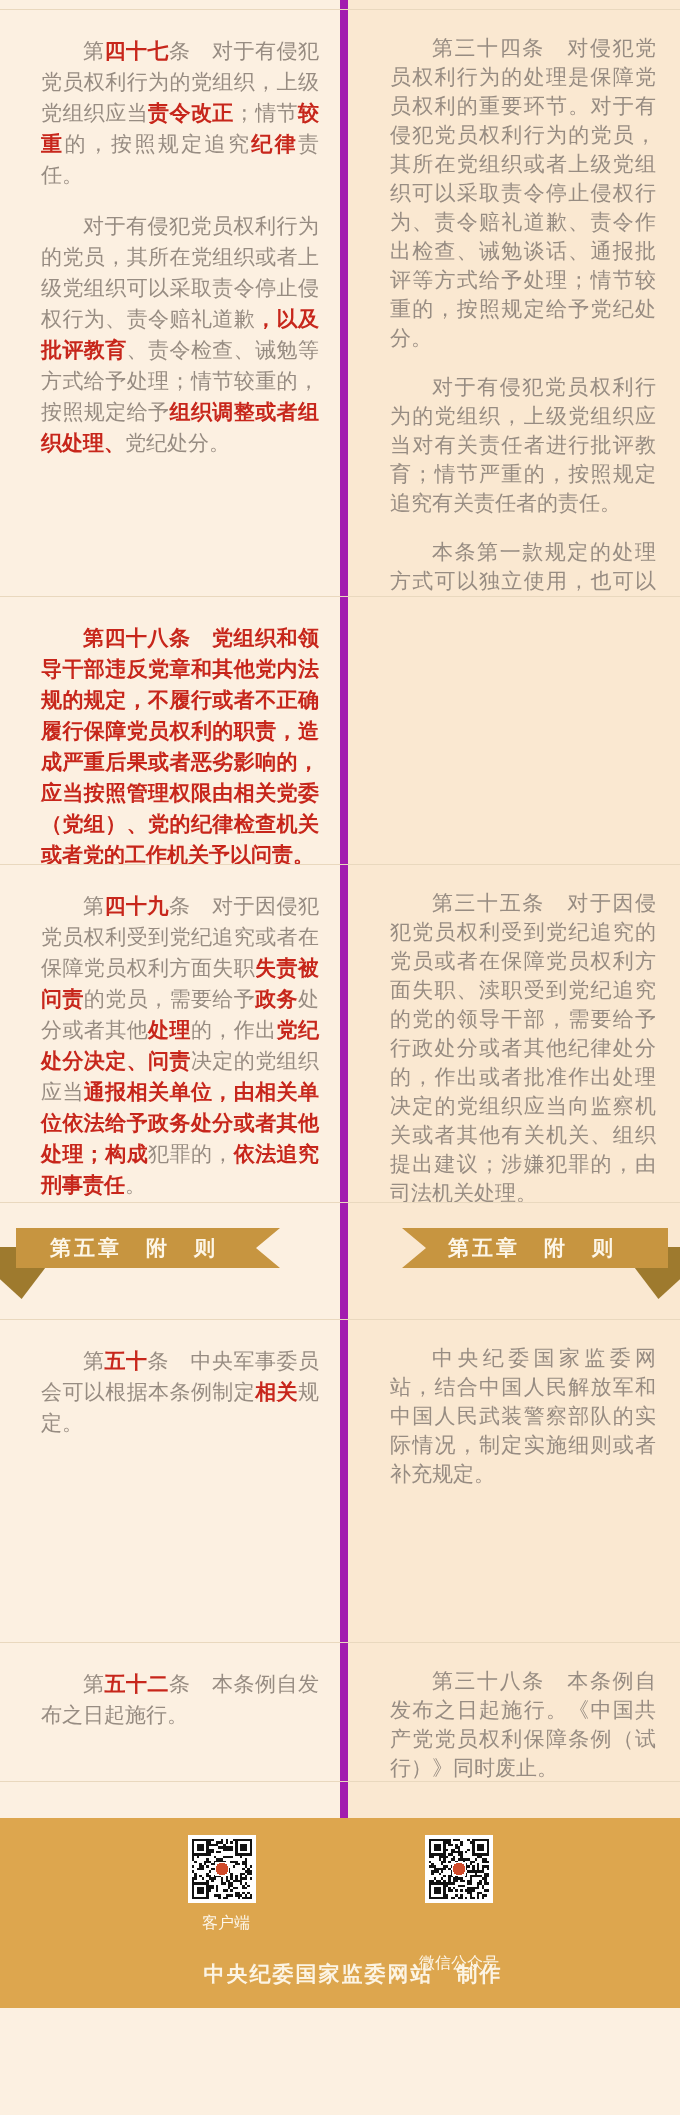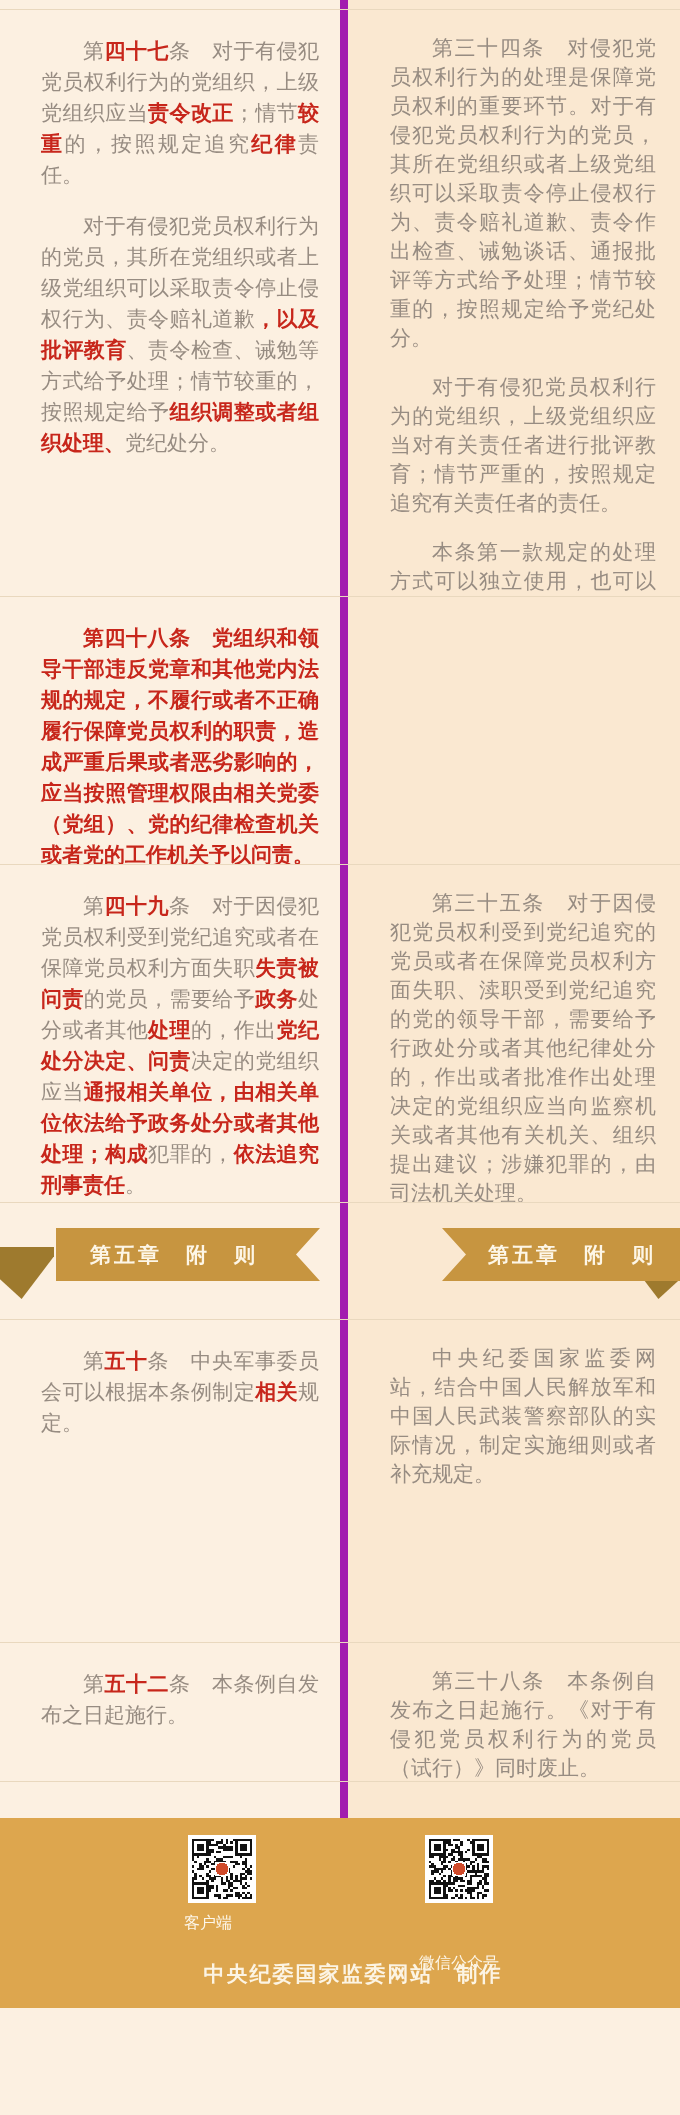--- a/index.html
+++ b/index.html
@@ -17,22 +17,22 @@
   .para{
     font-size:21px;line-height:31px;color:#978C82;
     text-align:justify;text-indent:2em;margin:0 0 20px 16px;
     word-break:break-all;
   }
   .cell.right .para{line-height:29px;}
   .para .red{color:#C7261B;font-weight:bold;}
   
   .banner-row .cell{padding:0;}
   .ribbon-body{
-    position:absolute;top:25px;height:53px;background:#C79540;z-index:2;
-    display:flex;align-items:center;margin-left:40px;
+    position:absolute;top:25px;height:40px;background:#C79540;z-index:2;
+    display:flex;align-items:center;
   }
   .ribbon-label{
     font-size:21px;font-weight:bold;color:#FDF6E7;letter-spacing:3px;white-space:nowrap;
   }
   .ribbon-left-body{left:16px;width:264px;clip-path:polygon(0 0,100% 0,calc(100% - 24px) 50%,100% 100%,0 100%);padding-left:34px;box-sizing:border-box;}
   .ribbon-right-body{left:402px;width:266px;clip-path:polygon(0 0,100% 0,100% 100%,0 100%,24px 50%);padding-left:46px;box-sizing:border-box;}
   .ribbon-fold{position:absolute;top:44px;width:54px;height:52px;background:#9E7A2E;z-index:1;}
   .ribbon-fold-left{left:0;clip-path:polygon(0 0,100% 0,100% 18%,40% 100%,0 62%);}
   .ribbon-fold-right{right:0;clip-path:polygon(0 0,100% 0,100% 62%,60% 100%,0 18%);}
   
@@ -40,21 +40,21 @@
   .qr{
     position:absolute;top:17px;width:68px;height:68px;background:#ffffff;
     padding:4px;box-sizing:border-box;
   }
   .qr svg{display:block;width:100%;height:100%;}
   .qr-client{left:188px;}
   .qr-wechat{left:425px;}
   .qr-label{
     position:absolute;top:95px;font-size:16px;color:#FDF7EA;text-align:center;
   }
-  .qr-label-client{left:144px;width:128px;}
+  .qr-label-client{left:162px;width:128px;}
   .qr-label-wechat{left:378px;width:162px;margin-top:40px;}
   .credit{
     position:absolute;top:142px;left:13px;width:100%;text-align:center;
     font-size:21px;font-weight:bold;color:#FCF4E4;letter-spacing:2px;
   }
 </style>
 </head>
 <body>
 
 <div class="page">
@@ -113,21 +113,21 @@
       <div class="para"><span>中央纪委国家监委网站，结合中国人民解放军和中国人民武装警察部队的实际情况，制定实施细则或者补充规定。</span></div>
     </div>
   </div>
 
 
   <div class="row" style="height:139px">
     <div class="cell left">
       <div class="para"><span>第</span><span class="red">五十二</span><span>条　本条例自发布之日起施行。</span></div>
     </div>
     <div class="cell right">
-      <div class="para"><span>第三十八条　本条例自发布之日起施行。《对于有侵犯党员权利行为的党员（试行）》同时废止。</span></div>
+      <div class="para"><span>第三十八条　本条例自发布之日起施行。《中国共产党党员权利保障条例（试行）》同时废止。</span></div>
     </div>
   </div>
 
   <div class="row band no-border" style="height:36px">
     <div class="cell left"></div>
     <div class="cell right"></div>
   </div>
 
   <div class="footer">
     <div class="qr qr-client">

